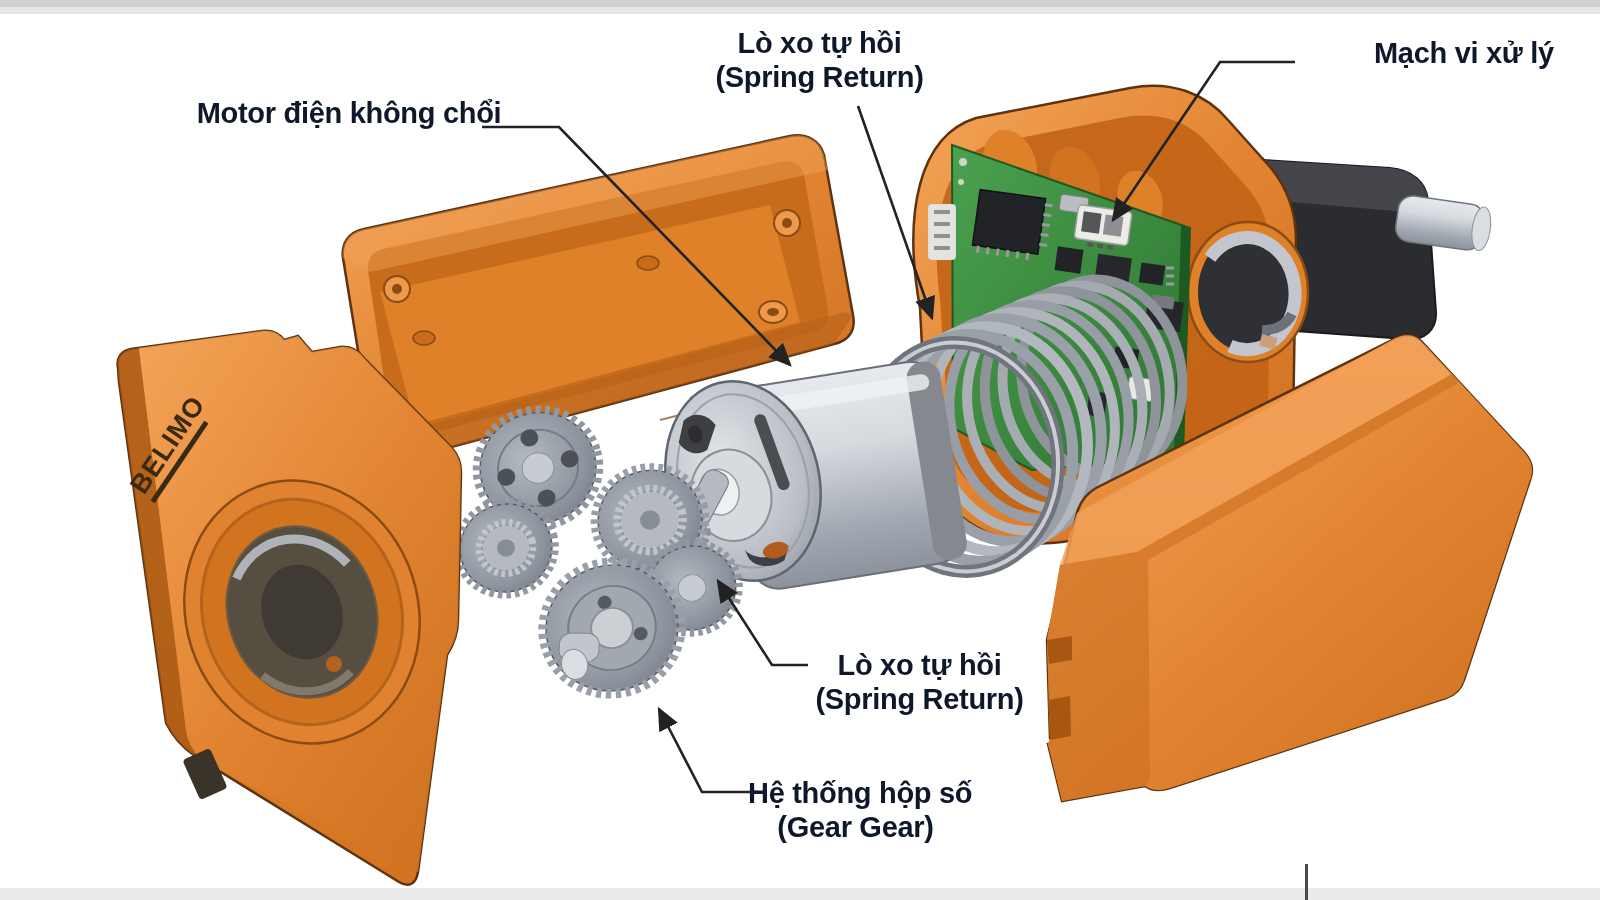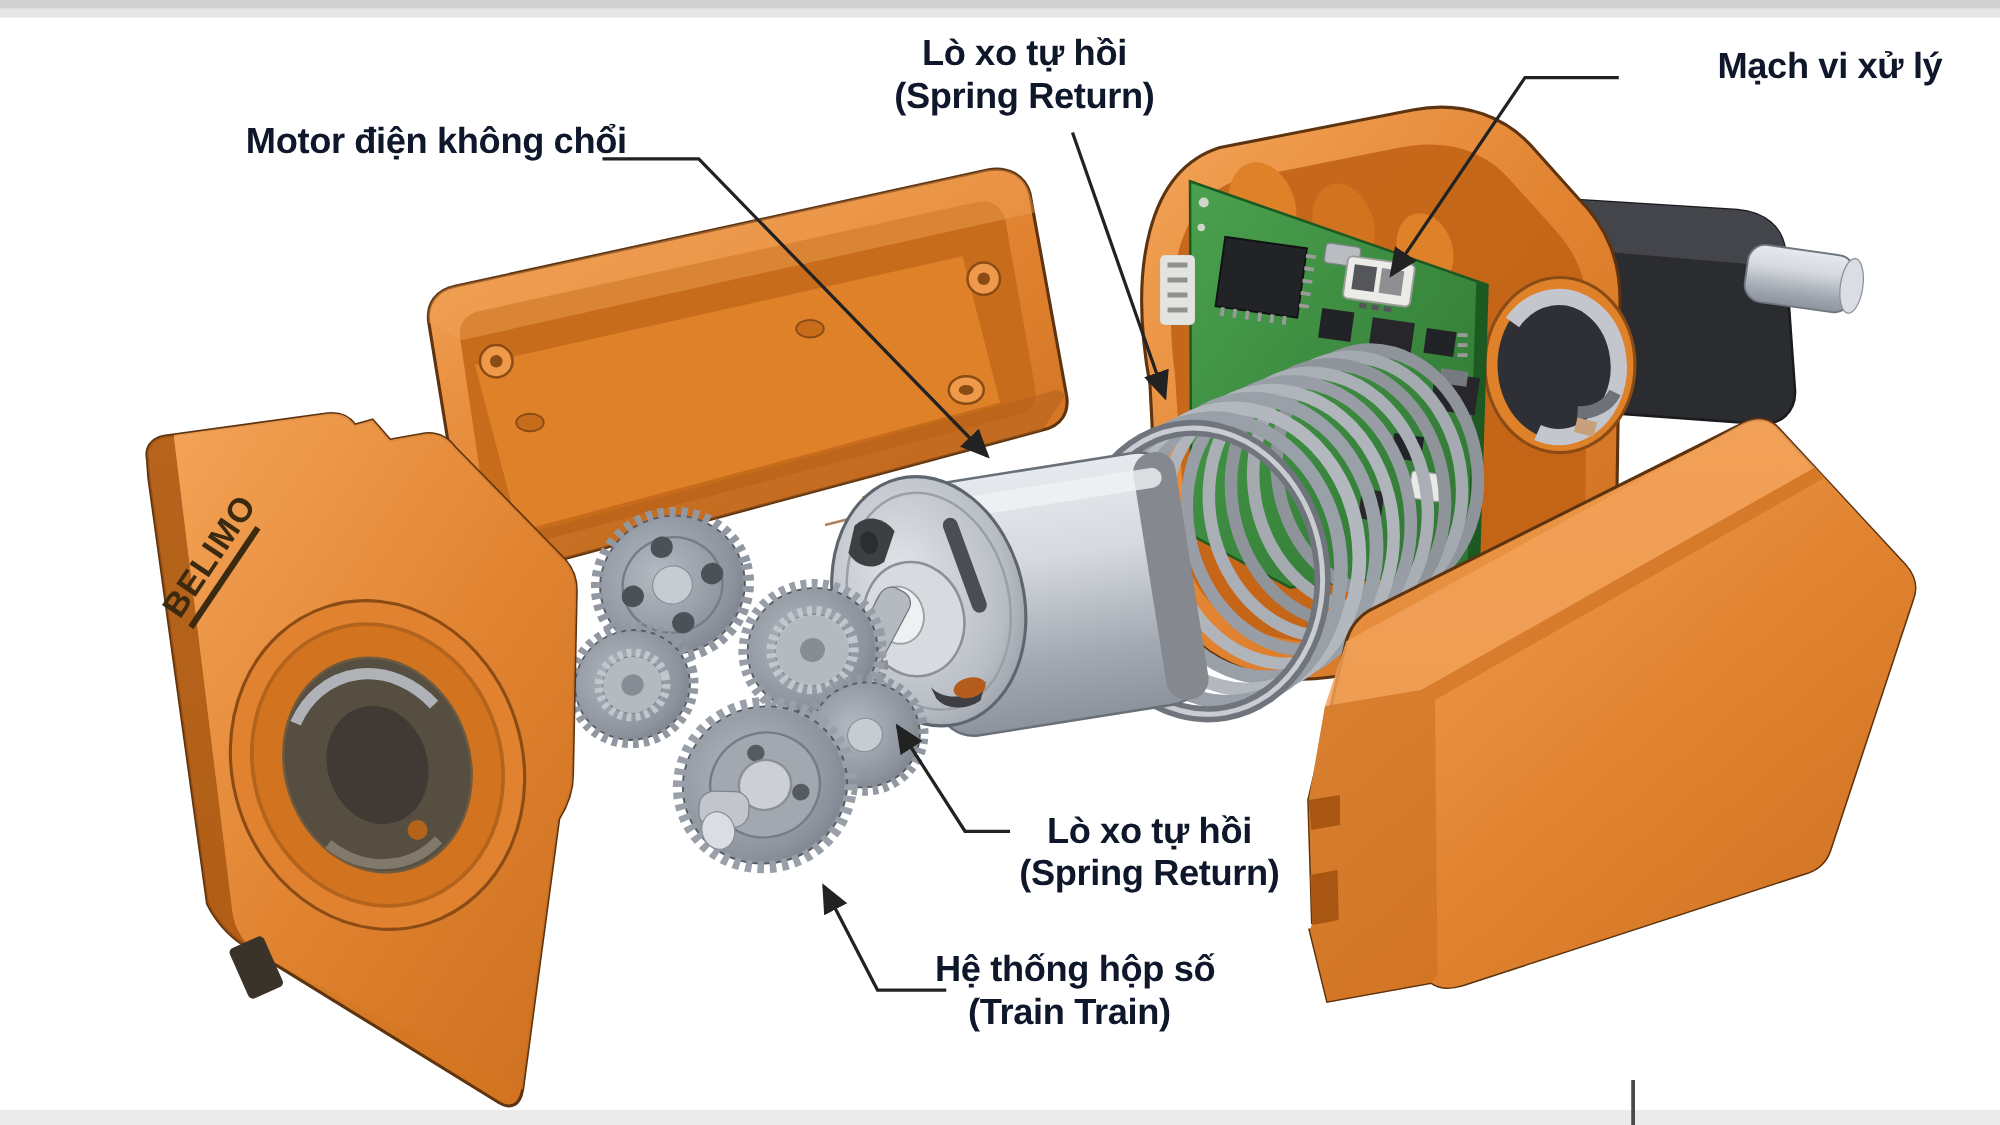--- a/index.html
+++ b/index.html
@@ -283,18 +283,18 @@
 
   <div class="label left" style="left:1374px;top:36px;width:290px;">
     <span class="l1">Mạch vi xử lý</span>
   </div>
 
   <div class="label" style="left:812px;top:648px;width:215px;">
     <span class="l1">Lò xo tự hồi</span>
     <span class="l2">(Spring Return)</span>
   </div>
 
-  <div class="label" style="left:748px;top:759px;width:215px;">
+  <div class="label" style="left:748px;top:776px;width:215px;">
     <span class="l1">Hệ thống hộp số</span>
-    <span class="l2">(Train Train)</span>
+    <span class="l2">(Gear Gear)</span>
   </div>
 
 </div>
 
 </body></html>

